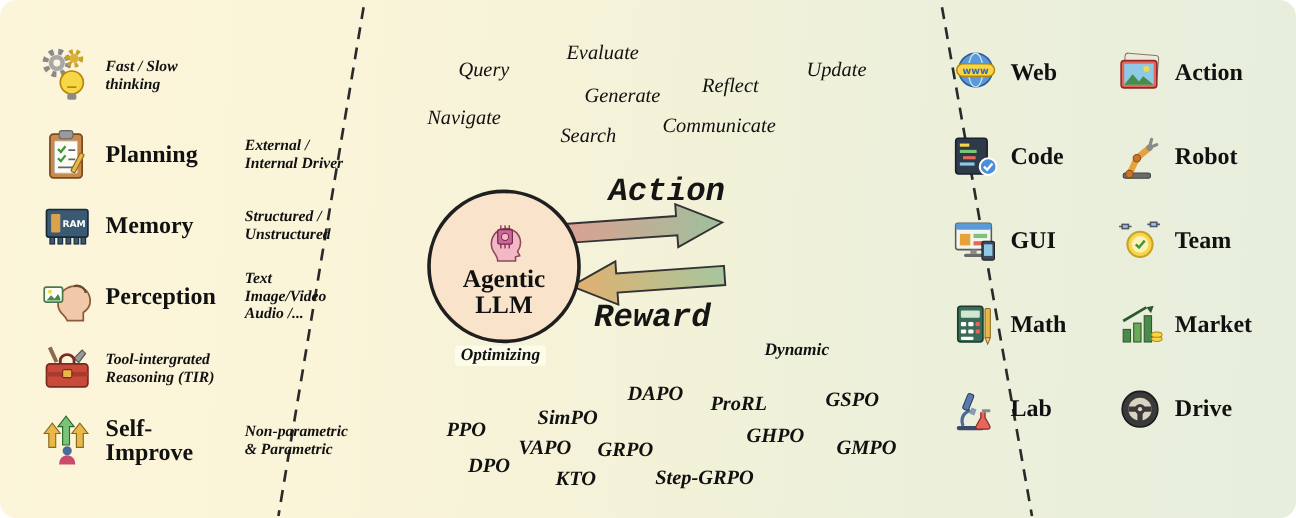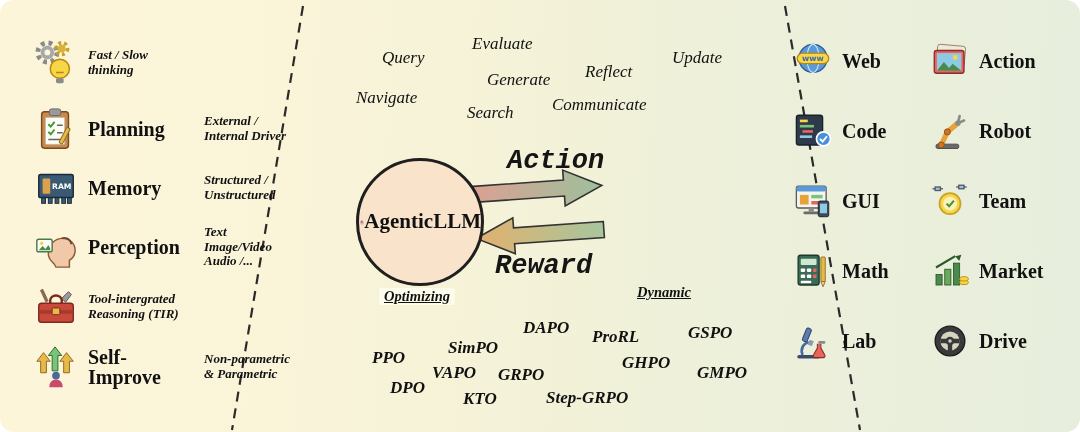--- a/index.html
+++ b/index.html
@@ -14,29 +14,29 @@
   .cap-icon { width:46px; height:46px; flex:0 0 46px; }
   .cap-icon svg { width:100%; height:100%; display:block; }
   .cap-label { font-size:20px; font-weight:700; width:107px; line-height:1.02; white-space:pre-line; }
   .cap-desc  { font-size:13px; font-style:italic; font-weight:600; width:125px; line-height:1.12; white-space:pre-line; }
 
   
   .word { position:absolute; font-size:17px; font-style:italic; z-index:1; }
   .algo { position:absolute; font-size:17px; font-style:italic; font-weight:700; z-index:1; }
 
   
-  .circle { position:absolute; border-radius:50%; display:flex; flex-direction:row; align-items:center;
+  .circle { position:absolute; border-radius:50%; display:flex; flex-direction:column; align-items:center;
             justify-content:center; text-align:center; z-index:3; }
   .agent-circle { left:356px; top:158px; width:128px; height:128px; background:#f9e4cb; border:3px solid #1f1f1f; }
   .env-circle   { left:598px; top:152px; width:130px; height:130px; background:#dcead2; border:3px solid #55703f; }
   .circle-icon { width:42px; height:42px; margin-bottom:1px; }
   .circle-icon svg { width:100%; height:100%; display:block; }
   .circle-title { font-size:21px; font-weight:700; line-height:1.04; }
   .subtitle { position:absolute; font-size:14.5px; font-weight:700; font-style:italic; padding:0 5px;
-              border-radius:3px; z-index:4;text-decoration:underline; }
+              border-radius:3px; z-index:4; }
   .agent-sub { left:379px; top:288px; background:#fdfbe9; }
   .env-sub   { left:632px; top:284px; background:#edf1da; }
 
   
   .flow-svg { position:absolute; left:470px; top:168px; width:138px; height:100px; z-index:1; }
   .flow-label { position:absolute; font-size:27px; font-weight:700; font-style:italic; color:#151515; z-index:4;font-family:Liberation Mono, monospace; }
   .action-label { left:507px; top:146px; }
   .reward-label { left:495px; top:251px; }
 
   

